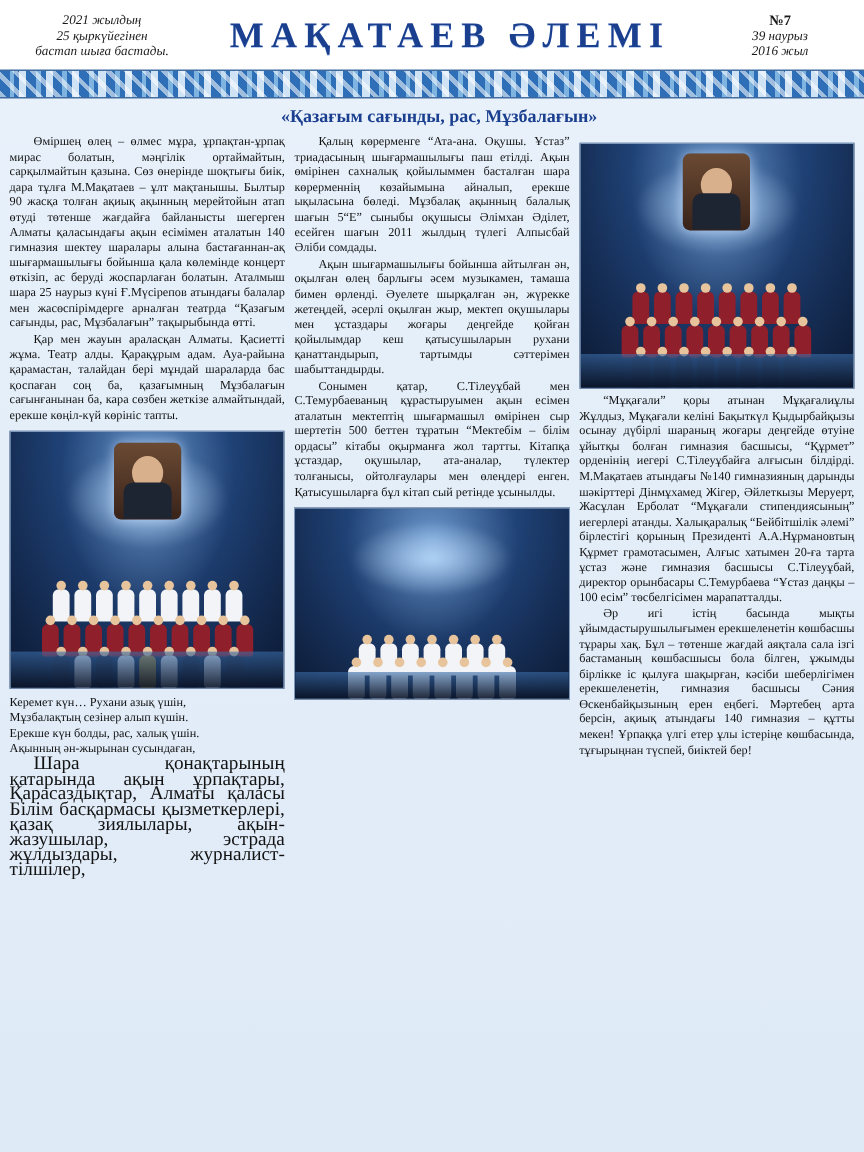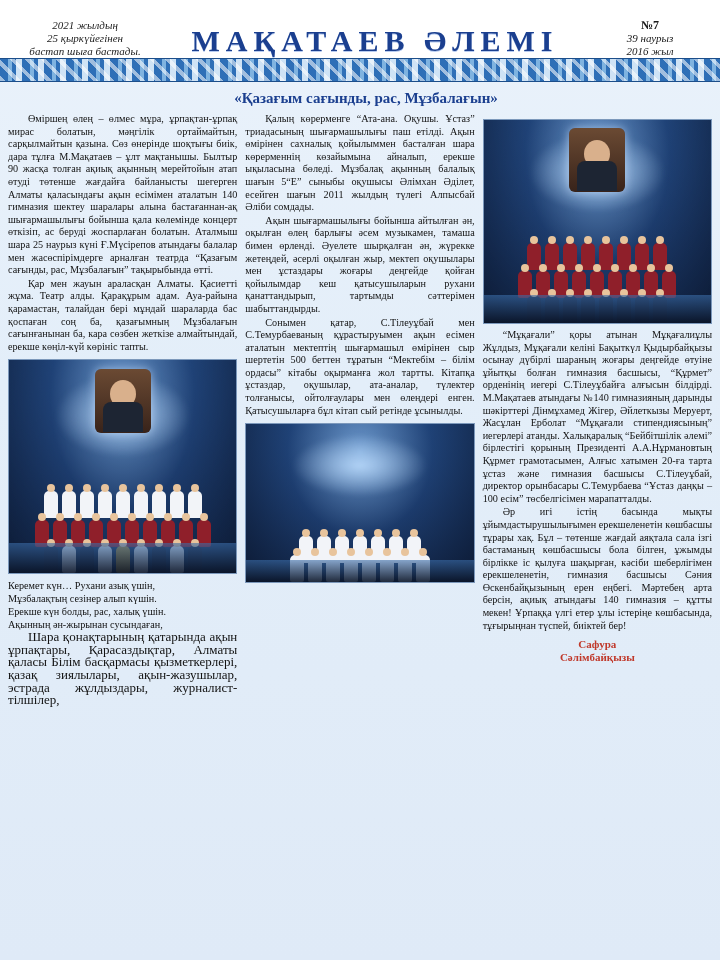--- a/index.html
+++ b/index.html
@@ -13,21 +13,21 @@
     position:relative;width:720px;height:960px;
     background:linear-gradient(180deg,#eaf2fb 0%, #e3eef9 40%, #dfeaf7 100%);
     box-sizing:border-box;
     padding:0;
   }
   
   .masthead{
     position:relative;
     height:58px;
     background:#ffffff;
-    display:flex;align-items:flex-end;justify-content:space-between;
+    display:flex;align-items:center;justify-content:space-between;
     padding:2px 10px 0 10px;
     box-sizing:border-box;
   }
   .mast-left{
     font-style:italic;
     font-size:11px;
     line-height:13px;
     color:#1a1a1a;
     text-align:center;
     width:150px;
@@ -152,21 +152,21 @@
   .sg .h{position:absolute;left:50%;top:0;transform:translateX(-50%);width:8px;height:8px;border-radius:50%;background:#e8c49c;}
   .sg .b{position:absolute;left:50%;top:7px;transform:translateX(-50%);width:14px;height:27px;border-radius:5px 5px 2px 2px;background:#8f1f2a;}
   .sg.w .b{background:#f2f4f8;}
   .sg.d .b{background:#16203a;}
   .sg.g .b{background:#b9932f;}
   .floor{
     position:absolute;left:0;right:0;bottom:0;height:14%;
     background:linear-gradient(180deg, rgba(60,110,170,.6), rgba(10,20,40,.9));
   }
   .caption{
-    font-size:13px;line-height:12.6px;text-align:justify;
+    font-size:16px;line-height:12.6px;text-align:justify;
   }
   .poem{
     font-size:10.2px;line-height:13px;color:#111;
   }
   .poem div{text-align:left;}
   .signature{
     text-align:center;
     color:#c0392b;
     font-weight:bold;
     font-size:11px;
@@ -532,20 +532,16 @@
                 </div>
             </div>
           </div>
           <div class="floor"></div>
         </div>
       </div>
 
       <p>“Мұқағали” қоры атынан Мұқағалиұлы Жұлдыз, Мұқағали келіні Бақыткүл Қыдырбайқызы осынау дүбірлі шараның жоғары деңгейде өтуіне ұйытқы болған гимназия басшысы, “Құрмет” орденінің иегері С.Тілеуұбайға алғысын білдірді. М.Мақатаев атындағы №140 гимназияның дарынды шәкірттері Дінмұхамед Жігер, Әйлеткызы Меруерт, Жасұлан Ерболат “Мұқағали стипендиясының” иегерлері атанды. Халықаралық “Бейбітшілік әлемі” бірлестігі қорының Президенті А.А.Нұрмановтың Құрмет грамотасымен, Алғыс хатымен 20-ға тарта ұстаз және гимназия басшысы С.Тілеуұбай, директор орынбасары С.Темурбаева “Ұстаз даңқы – 100 есім” төсбелгісімен марапатталды.</p>
       <p>Әр игі істің басында мықты ұйымдастырушылығымен ерекшеленетін көшбасшы тұрары хақ. Бұл – төтенше жағдай аяқтала сала ізгі бастаманың көшбасшысы бола білген, ұжымды бірлікке іс қылуға шақырған, кәсіби шеберлігімен ерекшеленетін, гимназия басшысы Сәния Өскенбайқызының ерен еңбегі. Мәртебең арта берсін, ақиық атындағы 140 гимназия – құтты мекен! Ұрпаққа үлгі етер ұлы істеріңе көшбасында, тұғырыңнан түспей, биіктей бер!</p>
 
-      <div class="signature">
-        <div>Сафура</div>
-        <div>Сәлімбайқызы</div>
-      </div>
     </div>
 
   </div>
 </div>
 
 </body></html>

